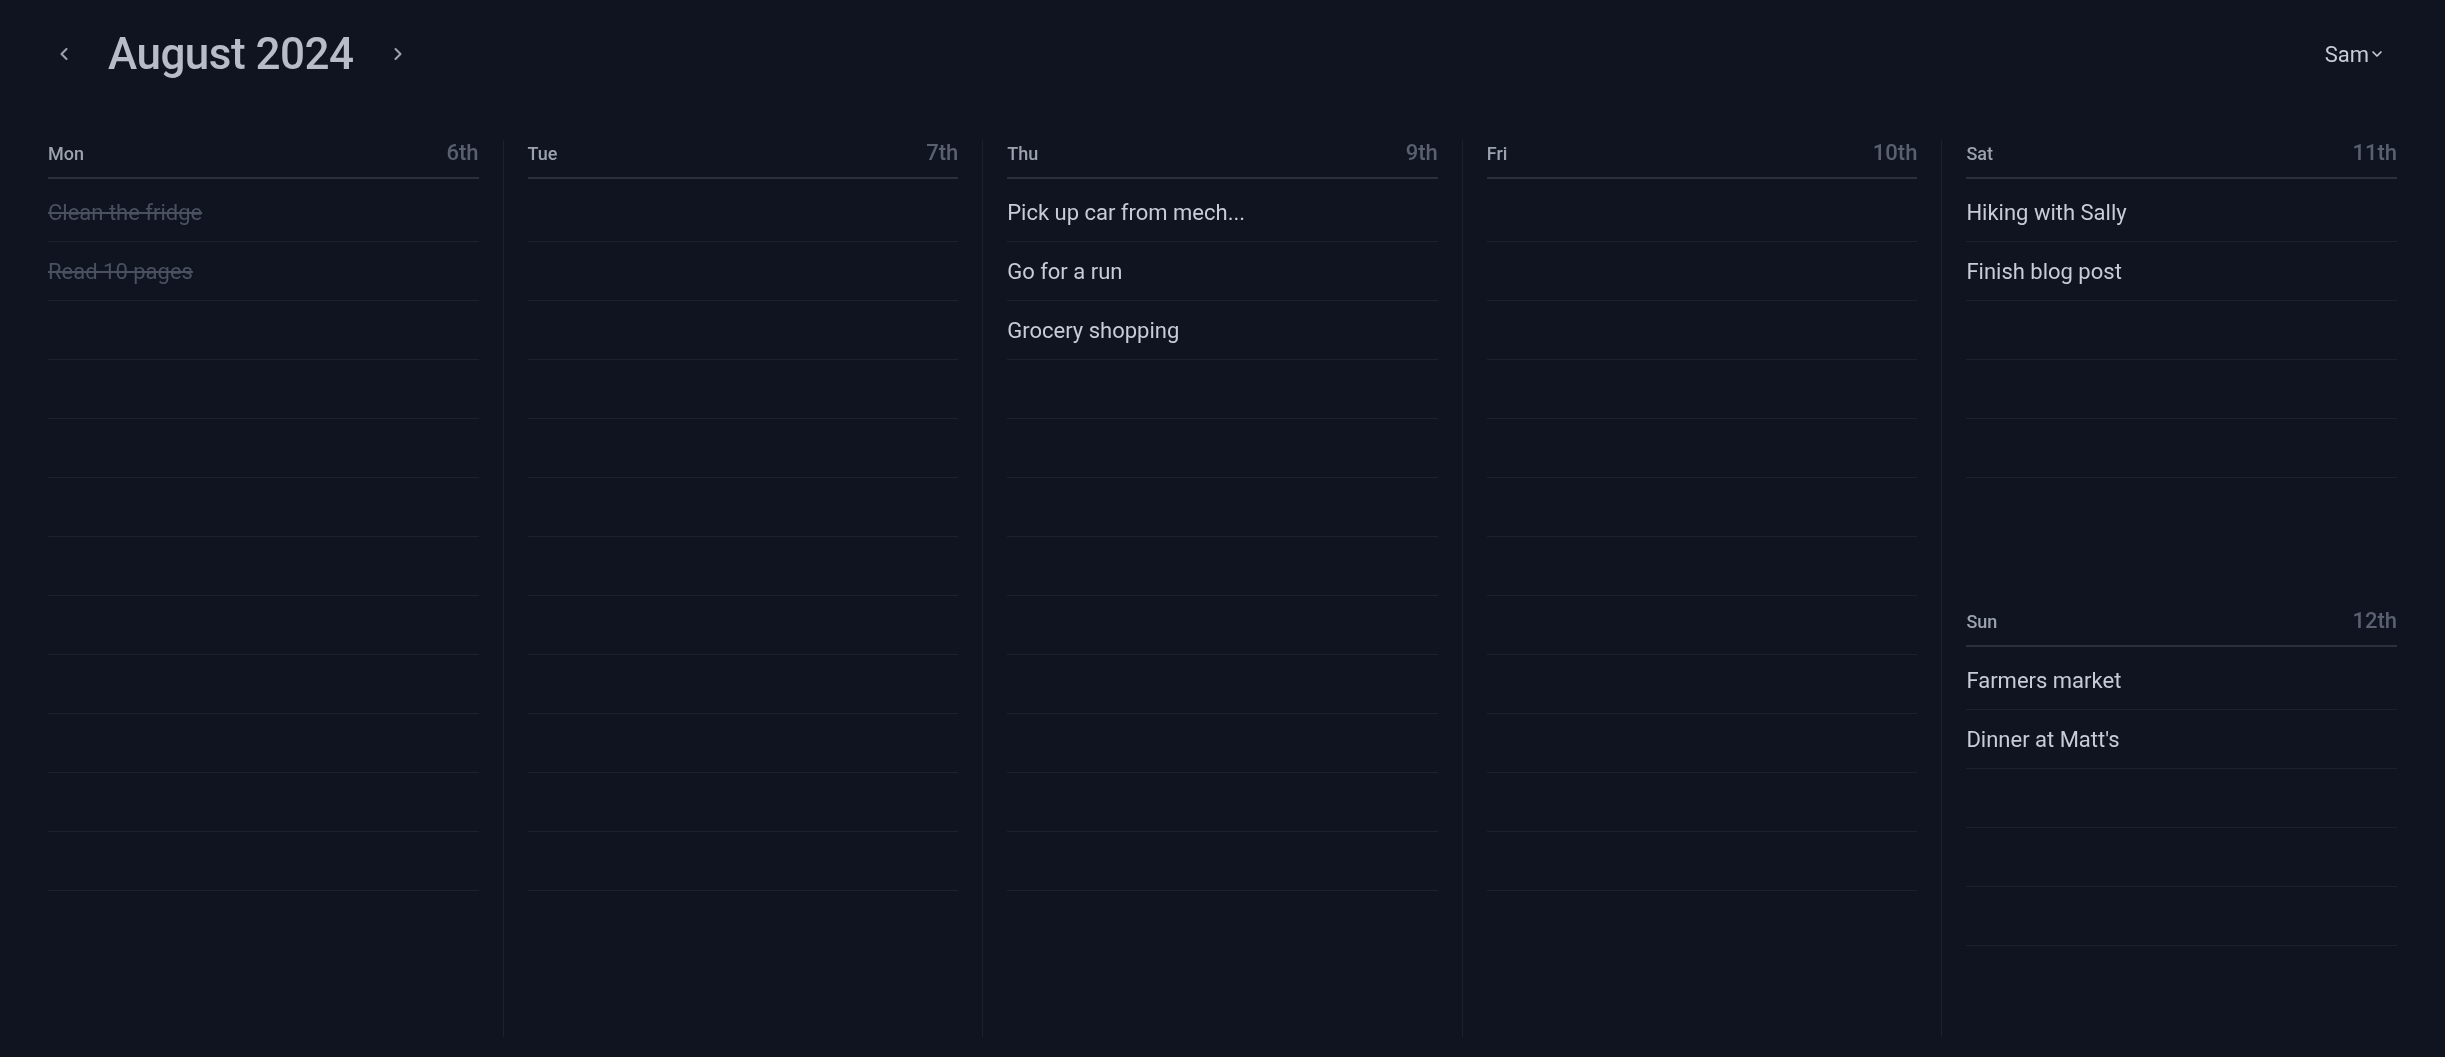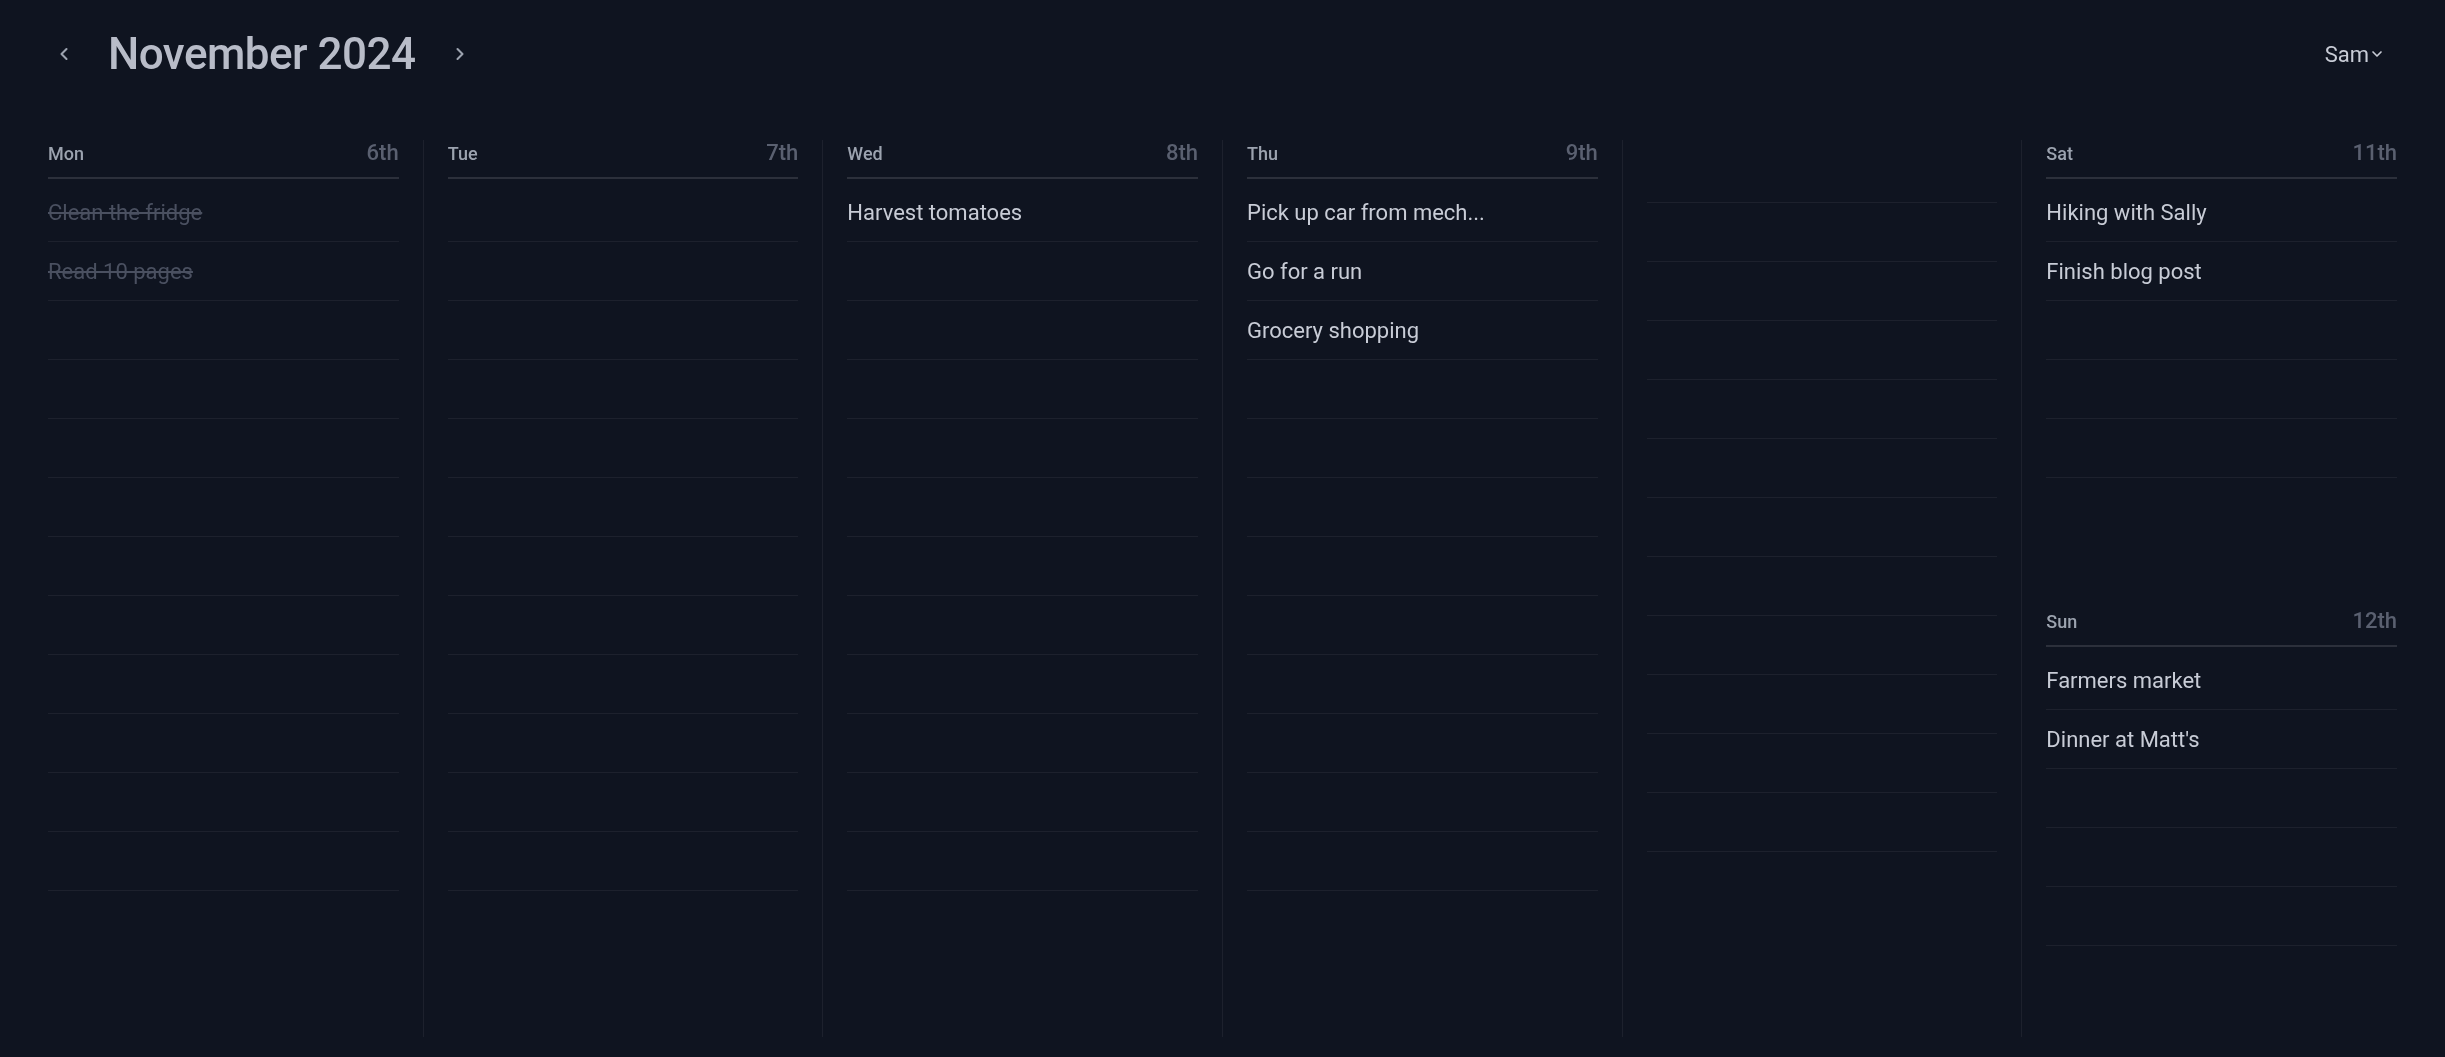--- a/index.html
+++ b/index.html
@@ -108,21 +108,21 @@
 </head>
 <body>
 
 <div class="header">
   <div class="header-left">
     <div class="nav-arrow">
       <svg viewBox="0 0 24 24" fill="none" stroke="currentColor" stroke-width="2.5" stroke-linecap="round" stroke-linejoin="round">
           <polyline points="15 18 9 12 15 6"></polyline>
         </svg>
     </div>
-    <div class="title">November 2024</div>
+    <div class="title">August 2024</div>
     <div class="nav-arrow">
       <svg viewBox="0 0 24 24" fill="none" stroke="currentColor" stroke-width="2.5" stroke-linecap="round" stroke-linejoin="round">
           <polyline points="9 18 15 12 9 6"></polyline>
         </svg>
     </div>
   </div>
   <div class="user-menu">
     <span>Sam</span>
     <svg viewBox="0 0 24 24" fill="none" stroke="currentColor" stroke-width="2.5" stroke-linecap="round" stroke-linejoin="round">
         <polyline points="6 9 12 15 18 9"></polyline>
@@ -166,59 +166,43 @@
         <div class="task-row empty"></div>
         <div class="task-row empty"></div>
         <div class="task-row empty"></div>
         <div class="task-row empty"></div>
         <div class="task-row empty"></div>
         <div class="task-row empty"></div>
       </div>
   </div>
   <div class="day-col">
     <div class="day-header">
-      <span class="day-name">Wed</span>
-      <span class="day-date">8th</span>
-    </div>
-    <div class="tasks">
-        <div class="task-row">Harvest tomatoes</div>
-        <div class="task-row empty"></div>
-        <div class="task-row empty"></div>
-        <div class="task-row empty"></div>
-        <div class="task-row empty"></div>
-        <div class="task-row empty"></div>
-        <div class="task-row empty"></div>
-        <div class="task-row empty"></div>
-        <div class="task-row empty"></div>
-        <div class="task-row empty"></div>
-        <div class="task-row empty"></div>
-        <div class="task-row empty"></div>
-      </div>
-  </div>
-  <div class="day-col">
-    <div class="day-header">
       <span class="day-name">Thu</span>
       <span class="day-date">9th</span>
     </div>
     <div class="tasks">
         <div class="task-row">Pick up car from mech...</div>
         <div class="task-row">Go for a run</div>
         <div class="task-row">Grocery shopping</div>
         <div class="task-row empty"></div>
         <div class="task-row empty"></div>
         <div class="task-row empty"></div>
         <div class="task-row empty"></div>
         <div class="task-row empty"></div>
         <div class="task-row empty"></div>
         <div class="task-row empty"></div>
         <div class="task-row empty"></div>
         <div class="task-row empty"></div>
       </div>
   </div>
   <div class="day-col">
+    <div class="day-header">
+      <span class="day-name">Fri</span>
+      <span class="day-date">10th</span>
+    </div>
     <div class="tasks">
         <div class="task-row empty"></div>
         <div class="task-row empty"></div>
         <div class="task-row empty"></div>
         <div class="task-row empty"></div>
         <div class="task-row empty"></div>
         <div class="task-row empty"></div>
         <div class="task-row empty"></div>
         <div class="task-row empty"></div>
         <div class="task-row empty"></div>

